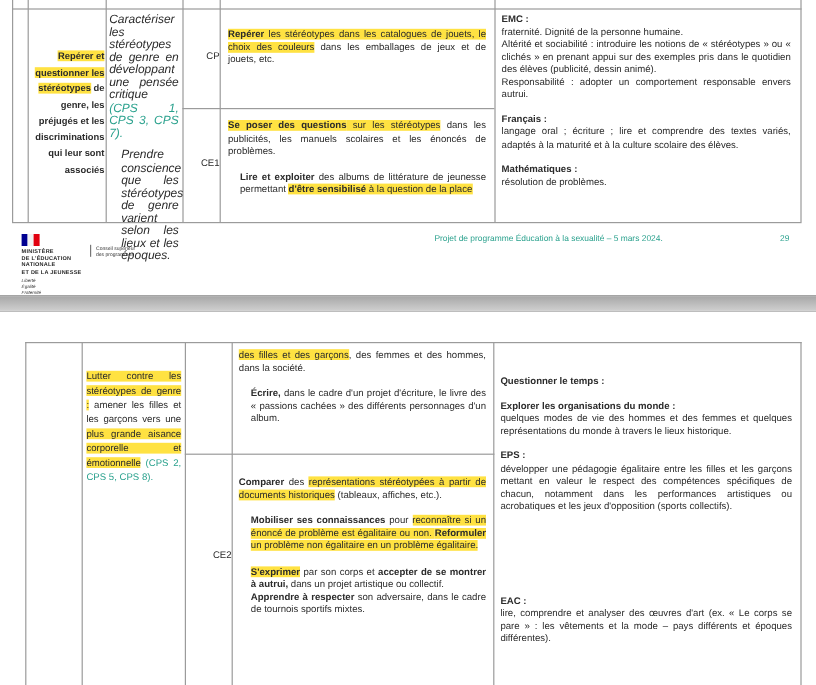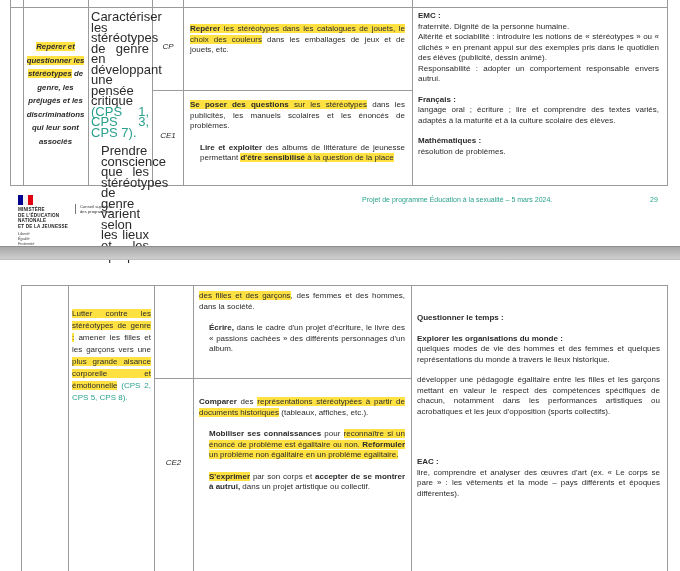--- a/index.html
+++ b/index.html
@@ -4,34 +4,34 @@
 <style>
   html,body{margin:0;padding:0;}
   .screen{
     position:relative;width:680px;height:571px;background:#ffffff;overflow:hidden;
     font-family:"Liberation Sans", sans-serif;color:#2b2b2b;
     -webkit-font-smoothing:antialiased;
   }
   .vl{position:absolute;width:1px;background:#9b9b9b;}
   .hline{position:absolute;height:1px;background:#9b9b9b;}
   .txt{position:absolute;font-size:8px;line-height:10.5px;text-align:justify;}
-  .center{text-align:center;font-style:italic;}
+  .center{text-align:right;}
   .b{font-weight:bold;}
   .hl{background:var(--highlight,#ffe242);}
   .teal{color:var(--teal,#2aa18d);}
   .para{margin:0;}
   .para + .para{margin-top:11px;margin-left:10px;}
   .para.tight{margin-top:0;}
   .blk{margin:0;}
   .blk .line{text-align:justify;}
   .blk-title{font-weight:bold;}
   .mt10{margin-top:10px;}
-  .mt68{margin-top:40px;}
+  .mt68{margin-top:68px;}
   .theme-cell{font-size:7.8px;line-height:13.5px;}
-  .objcol{font-size:13px;line-height:10.5px;}
+  .objcol{font-size:10px;line-height:10.5px;font-style:italic;}
   .colB{line-height:12px;}
   .footer-doc{position:absolute;font-size:7px;color:var(--teal,#2aa18d);line-height:8px;}
   
   .brand{position:absolute;left:18px;top:195px;width:100px;}
   .flag{display:flex;width:15px;height:10px;}
   .flag i{flex:1;display:block;}
   .flag .fb{background:var(--flag_blue,#000091);}
   .flag .fw{background:#f2f2f2;}
   .flag .fr{background:var(--flag_red,#e1000f);}
   .ministry{margin-top:2px;font-weight:bold;font-size:4.6px;line-height:5.6px;letter-spacing:.2px;color:#1c1c1c;}
@@ -133,31 +133,33 @@
 
   <div class="txt" style="left:199px;top:291px;width:206px">
     <p class="para"><span class="hl">des filles et des garçons</span><span>, des femmes et des hommes, dans la société.</span></p>
     <p class="para"><span class="b">Écrire,</span><span> dans le cadre d'un projet d'écriture, le livre des « passions cachées » des différents personnages d'un album.</span></p>
   </div>
 
   <div class="txt" style="left:199px;top:397px;width:206px">
     <p class="para"><span class="b">Comparer</span><span> des </span><span class="hl">représentations stéréotypées à partir de documents historiques</span><span> (tableaux, affiches, etc.).</span></p>
     <p class="para"><span class="b">Mobiliser ses connaissances</span><span> pour </span><span class="hl">reconnaître si un énoncé de problème est égalitaire ou non. </span><span class="b hl">Reformuler</span><span class="hl"> un problème non égalitaire en un problème égalitaire.</span></p>
     <p class="para"><span class="b hl">S'exprimer</span><span> par son corps et </span><span class="b">accepter de se montrer à autrui,</span><span> dans un projet artistique ou collectif.</span></p>
+    <p class="para tight"><span class="b">Apprendre à respecter</span><span> son adversaire, dans le cadre de tournois sportifs mixtes.</span></p>
   </div>
 
   <div class="txt" style="left:417px;top:313px;width:243px">
     <div class="blk">
       <div class="blk-title">Questionner le temps :</div>
     </div>
     <div class="blk mt10">
       <div class="blk-title">Explorer les organisations du monde :</div>
       <div class="line">quelques modes de vie des hommes et des femmes et quelques représentations du monde à travers le lieux historique.</div>
     </div>
     <div class="blk mt10">
+      <div class="blk-title">EPS :</div>
       <div class="line">développer une pédagogie égalitaire entre les filles et les garçons mettant en valeur le respect des compétences spécifiques de chacun, notamment dans les performances artistiques ou acrobatiques et les jeux d'opposition (sports collectifs).</div>
     </div>
     <div class="blk mt68">
       <div class="blk-title">EAC :</div>
       <div class="line">lire, comprendre et analyser des œuvres d'art (ex. « Le corps se pare » : les vêtements et la mode – pays différents et époques différentes).</div>
     </div>
   </div>
 
 </div>
 

